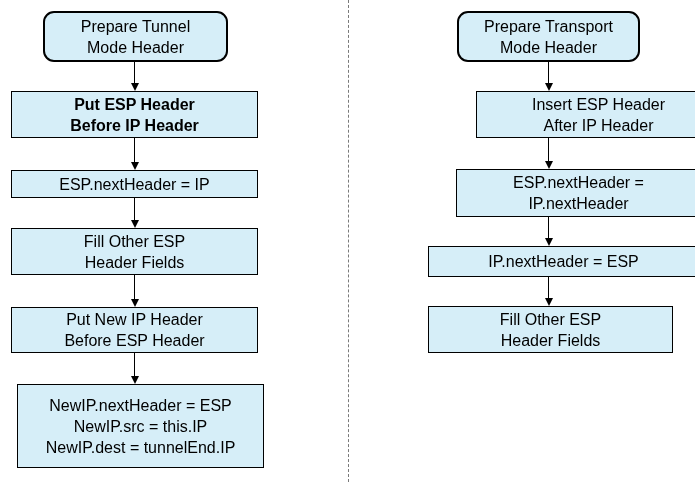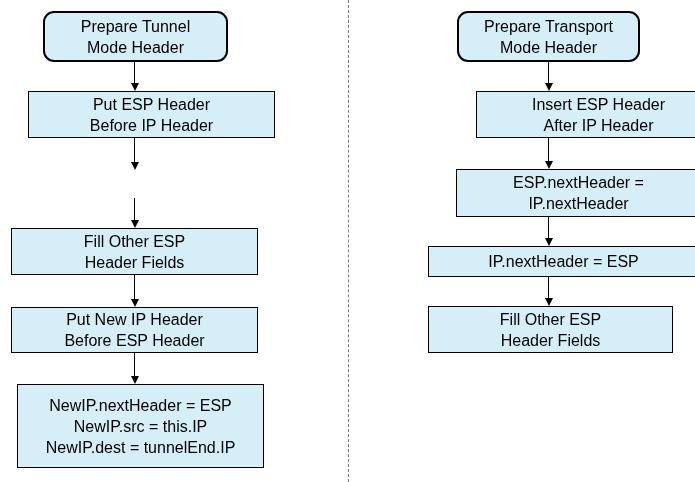--- a/index.html
+++ b/index.html
@@ -70,28 +70,29 @@
   <div class="divider"></div>
 
   <div class="node rounded" style="left:43px; top:11px; width:185px; height:51px;">Prepare Tunnel
 Mode Header</div>
 
   <div class="arrow" style="left:130px; top:62px; height:29px;">
     <div class="arrow-line"></div>
     <div class="arrow-head"></div>
   </div>
 
-  <div class="node" style="left:28px; top:91px; width:247px; height:47px;">Put ESP Header
+  <div class="node" style="left:11px; top:91px; width:247px; height:47px;font-weight:bold;">Put ESP Header
 Before IP Header</div>
 
   <div class="arrow" style="left:130px; top:138px; height:32px;">
     <div class="arrow-line"></div>
     <div class="arrow-head"></div>
   </div>
 
+  <div class="node" style="left:11px; top:170px; width:247px; height:28px;">ESP.nextHeader = IP</div>
 
   <div class="arrow" style="left:130px; top:198px; height:30px;">
     <div class="arrow-line"></div>
     <div class="arrow-head"></div>
   </div>
 
   <div class="node" style="left:11px; top:228px; width:247px; height:47px;">Fill Other ESP
 Header Fields</div>
 
   <div class="arrow" style="left:130px; top:275px; height:32px;">

